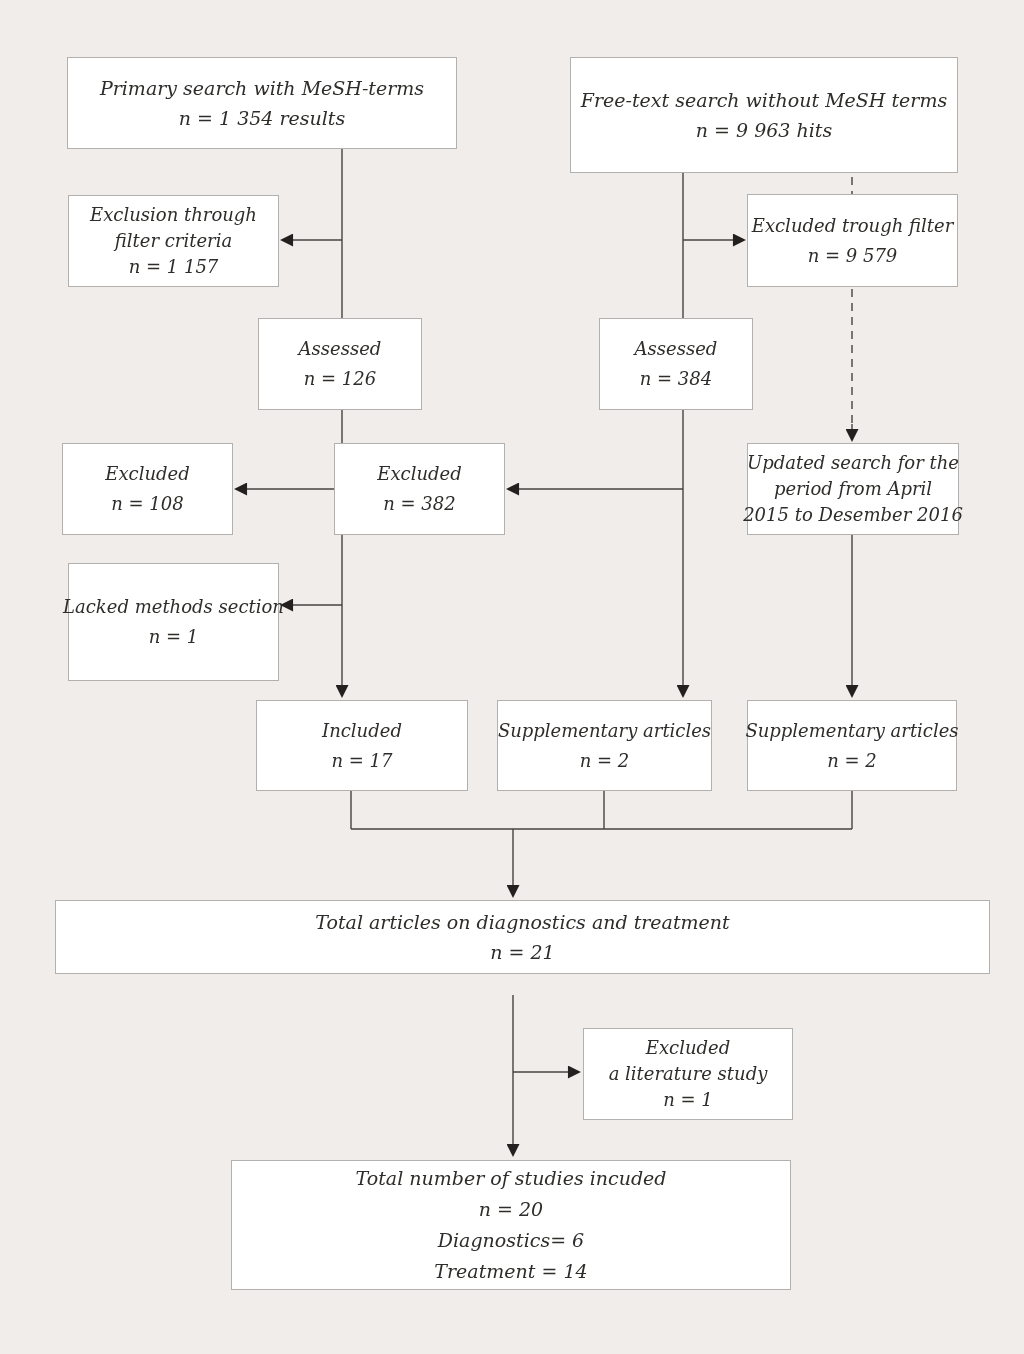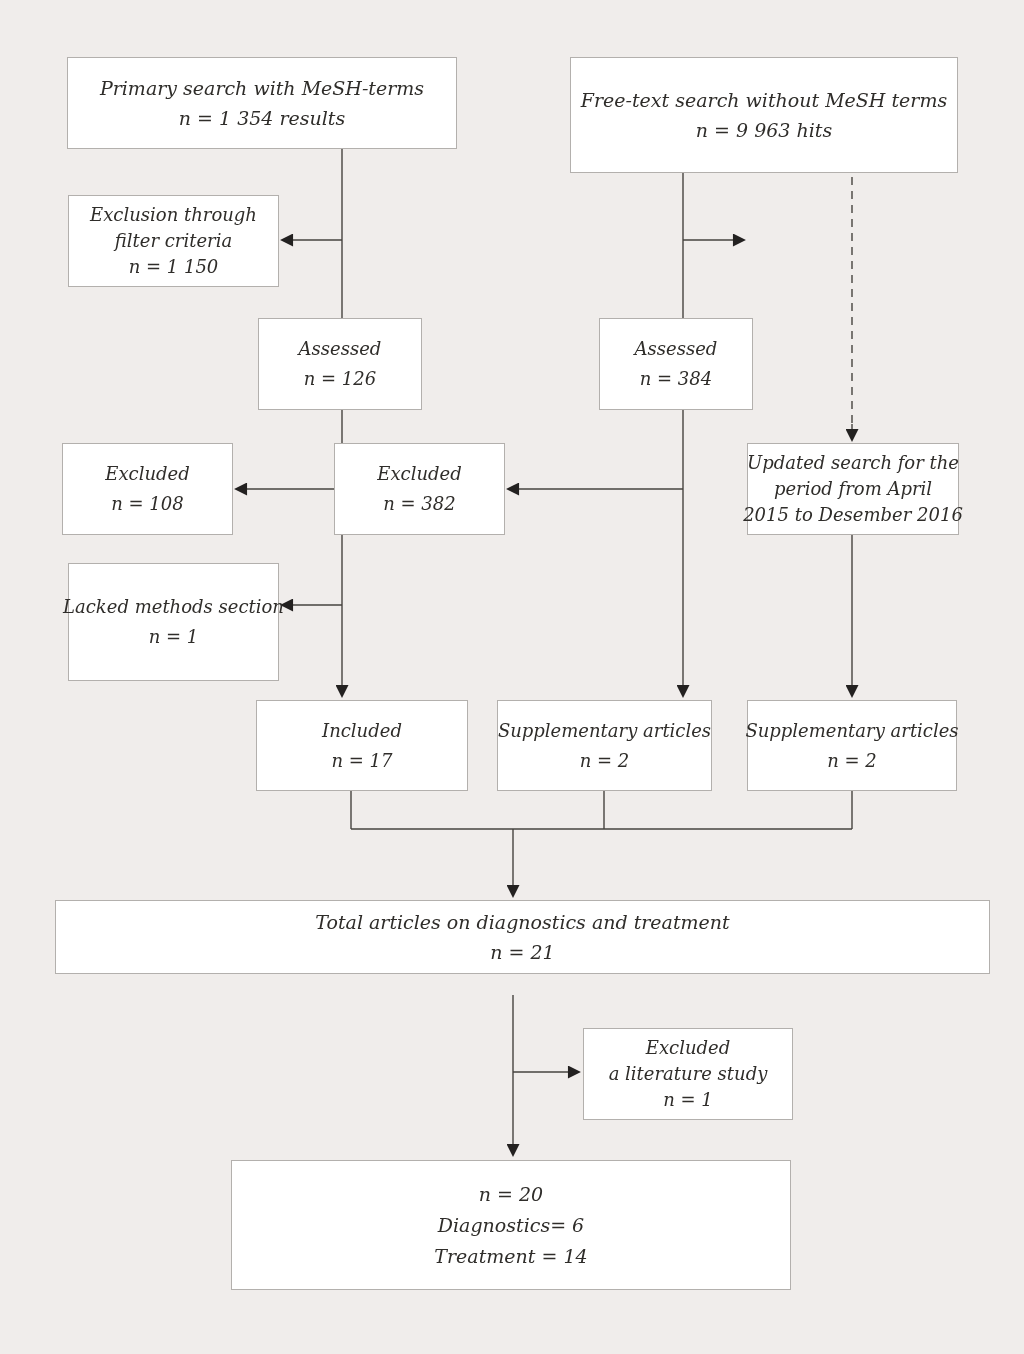--- a/index.html
+++ b/index.html
@@ -84,23 +84,27 @@
   </div>
 
   <div class="flow-box wide" style="left:570px;top:57px;width:388px;height:116px">
     <div class="bl">Free-text search without MeSH terms</div>
     <div class="bl">n = 9 963 hits</div>
   </div>
 
   <div class="flow-box tight" style="left:68px;top:195px;width:211px;height:92px">
     <div class="bl">Exclusion through</div>
     <div class="bl">filter criteria</div>
-    <div class="bl">n = 1 150</div>
+    <div class="bl">n = 1 157</div>
   </div>
 
+  <div class="flow-box" style="left:747px;top:194px;width:211px;height:93px">
+    <div class="bl">Excluded trough filter</div>
+    <div class="bl">n = 9 579</div>
+  </div>
 
   <div class="flow-box" style="left:258px;top:318px;width:164px;height:92px">
     <div class="bl">Assessed</div>
     <div class="bl">n = 126</div>
   </div>
 
   <div class="flow-box" style="left:599px;top:318px;width:154px;height:92px">
     <div class="bl">Assessed</div>
     <div class="bl">n = 384</div>
   </div>
@@ -146,18 +150,19 @@
     <div class="bl">n = 21</div>
   </div>
 
   <div class="flow-box tight" style="left:583px;top:1028px;width:210px;height:92px">
     <div class="bl">Excluded</div>
     <div class="bl">a literature study</div>
     <div class="bl">n = 1</div>
   </div>
 
   <div class="flow-box final" style="left:231px;top:1160px;width:560px;height:130px">
+    <div class="bl">Total number of studies incuded</div>
     <div class="bl">n = 20</div>
     <div class="bl">Diagnostics= 6</div>
     <div class="bl">Treatment = 14</div>
   </div>
 
 </div>
 
 </body></html>

